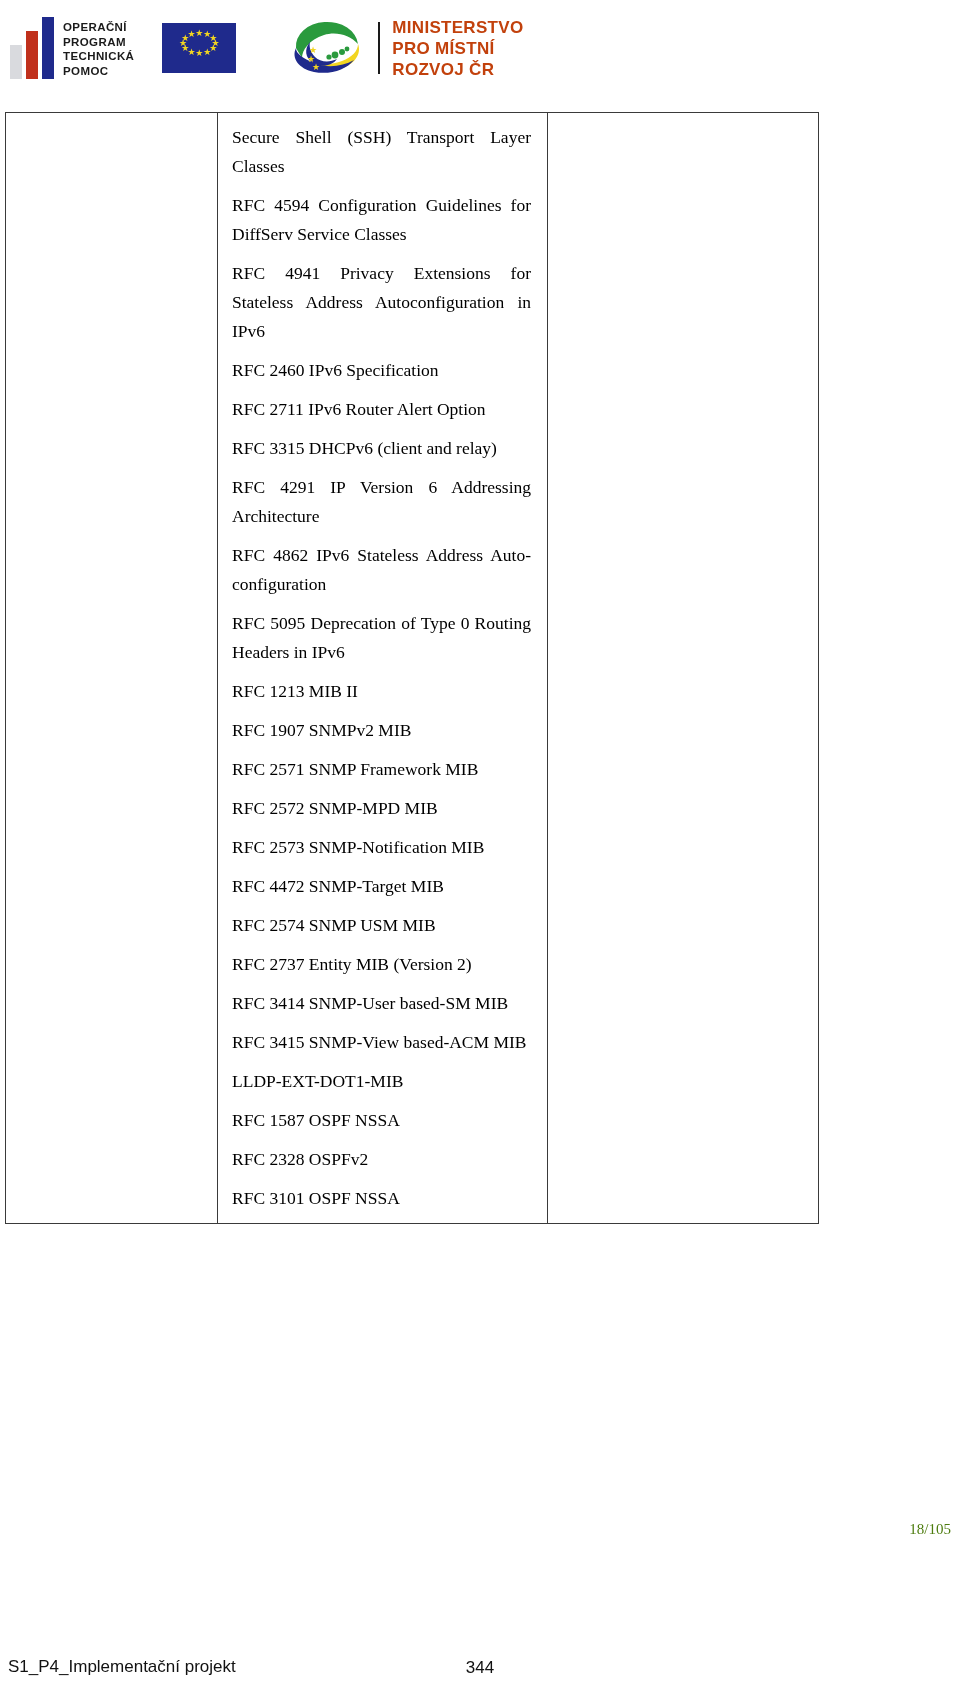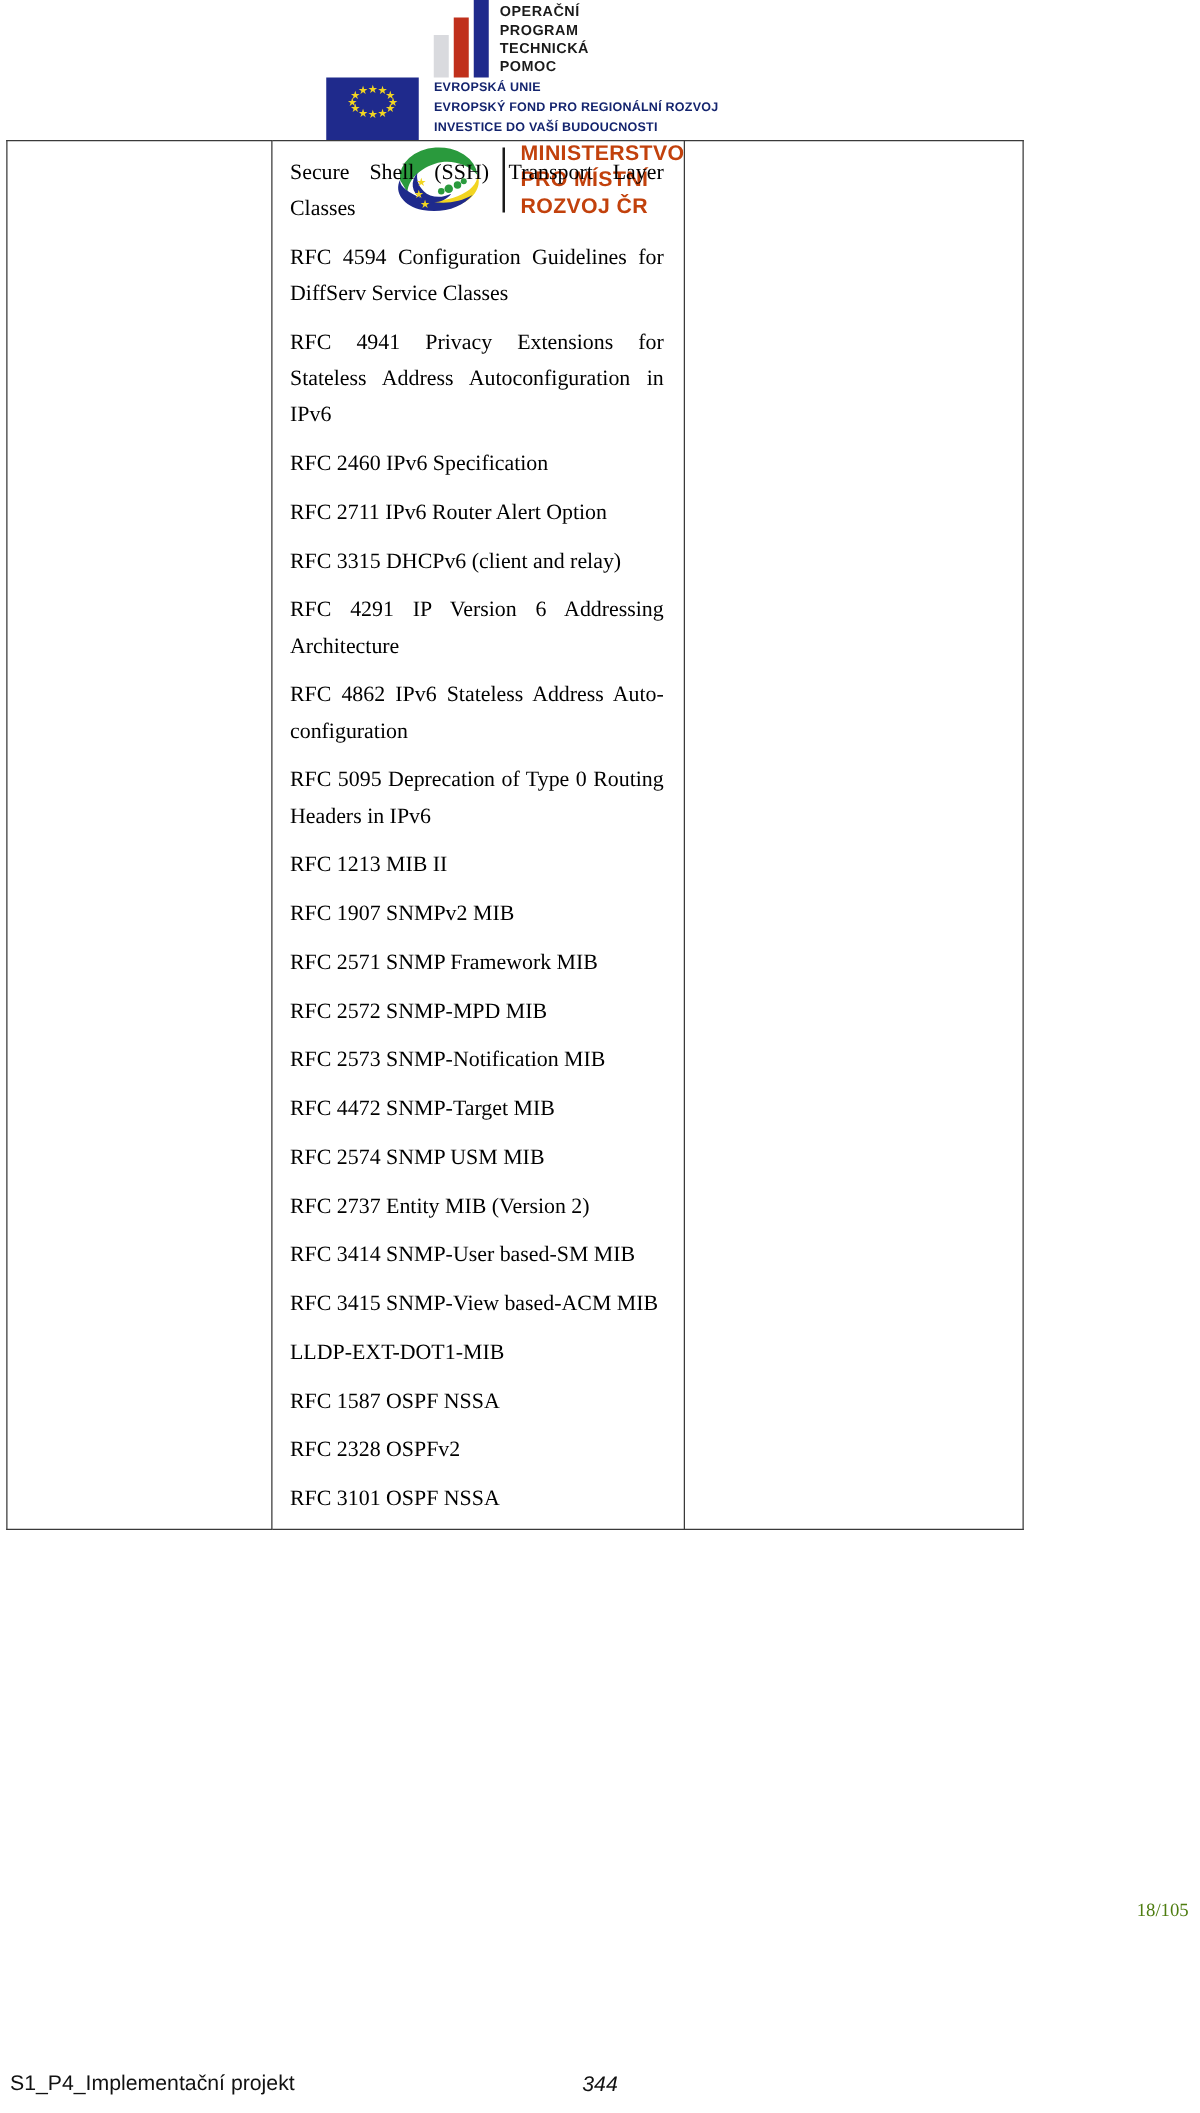--- a/index.html
+++ b/index.html
@@ -18,21 +18,20 @@
 
   
   .logo-bar {
     position: absolute;
     left: 0;
     top: 0;
     width: 808px;
     height: 96px;
     display: flex;
     align-items: center;
-    flex-direction: column;
   }
 
   
   .optp-logo {
     display: flex;
     align-items: flex-end;
     margin-left: 10px;
   }
   .optp-bars {
     display: flex;
@@ -167,21 +166,20 @@
   .footer-pagenum {
     position: absolute;
     left: 0;
     top: 1658px;
     width: 960px;
     text-align: center;
     font-family: "Liberation Sans", "DejaVu Sans", sans-serif;
     font-size: 17px;
     line-height: 20px;
     color: #111111;
-    font-style: italic;
   }
 </style>
 </head>
 <body>
 
 <div class="logo-bar">
 
   <div class="optp-logo">
     <div class="optp-bars">
       <div class="optp-bar gray"></div>
@@ -203,25 +201,20 @@
       <span class="star" style="left:69%;  top:30%;">★</span>
       <span class="star" style="left:72%;  top:40%;">★</span>
       <span class="star" style="left:69%;  top:50%;">★</span>
       <span class="star" style="left:60.6%;top:57.2%;">★</span>
       <span class="star" style="left:50%;  top:60%;">★</span>
       <span class="star" style="left:39.4%;top:57.2%;">★</span>
       <span class="star" style="left:31%;  top:50%;">★</span>
       <span class="star" style="left:28%;  top:40%;">★</span>
       <span class="star" style="left:31%;  top:30%;">★</span>
       <span class="star" style="left:39.4%;top:22.8%;">★</span>
-    </div>
-    <div class="eu-text">
-      <div>EVROPSKÁ UNIE</div>
-      <div>EVROPSKÝ FOND PRO REGIONÁLNÍ ROZVOJ</div>
-      <div>INVESTICE DO VAŠÍ BUDOUCNOSTI</div>
     </div>
   </div>
 
   <div class="mmr-block">
     <svg class="mmr-mark" viewBox="0 0 78 60">
       <path d="M8 30 A31 24 0 0 1 70 26 C62 17 48 13 36 17 C21 22 14 32 14 40 Z" fill="#2a9a3d"></path>
       <path d="M70 26 C74 36 66 47 52 51 C38 55 22 51 14 40 C26 47 42 48 54 43 C64 39 70 33 70 26 Z" fill="#f2d521"></path>
       <path d="M8 30 C3 40 11 51 26 54 C42 57 58 52 66 42 C54 49 38 50 26 45 C15 40 8 36 8 30 Z" fill="#1f2a8c"></path>
       <path d="M22 24 C16 31 17 40 25 45 C33 50 44 48 49 41 C41 45 32 44 27 39 C22 34 21 28 22 24 Z" fill="#1f2a8c"></path>
       <path d="M30 20 C44 16 58 20 64 26 C54 22 42 22 33 26 Z" fill="#1f2a8c" opacity="0.0"></path>

